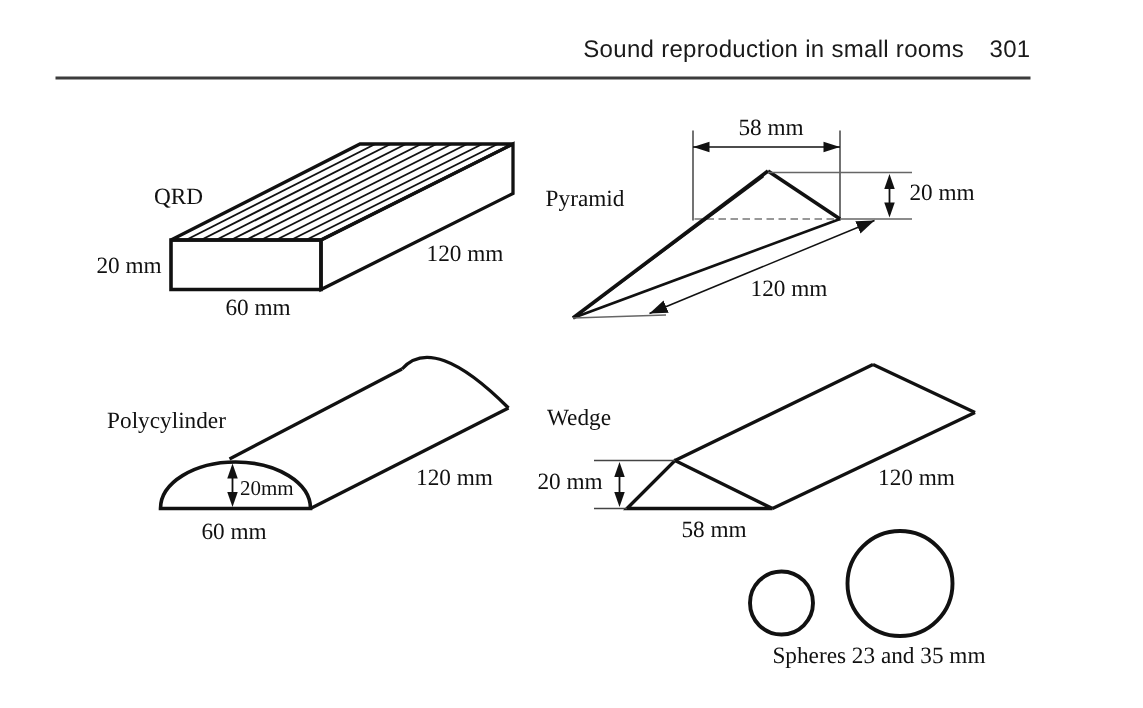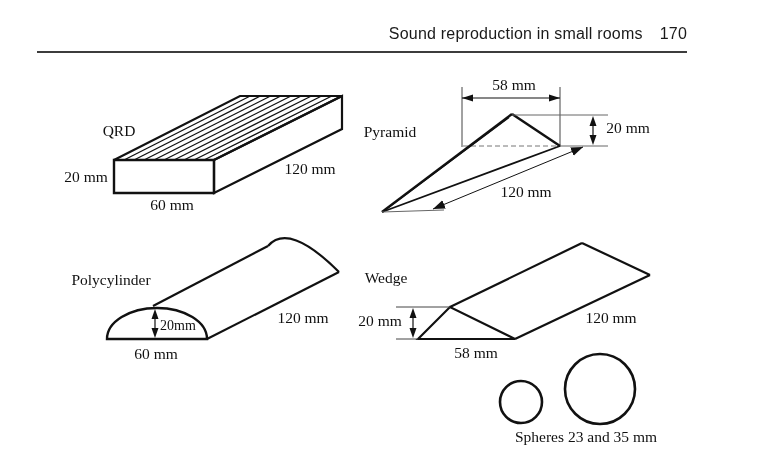--- a/index.html
+++ b/index.html
@@ -14,21 +14,21 @@
   svg text.small{font-size:14px;}
   .shape{stroke:#111;fill:none;}
 </style>
 </head>
 <body>
 
 
 
 <div class="page-header">
   <span>Sound reproduction in small rooms</span>
-  <span>170</span>
+  <span>301</span>
 </div>
 <div class="header-rule"></div>
 
 <svg width="762" height="472" viewBox="0 0 762 472">
   <defs>
     <marker id="ah" orient="auto-start-reverse" markerWidth="14" markerHeight="11" refX="12" refY="4.5" markerUnits="userSpaceOnUse">
       <path d="M0,0 L12,4.5 L0,9 Z" fill="#111"></path>
     </marker>
   </defs>
 

